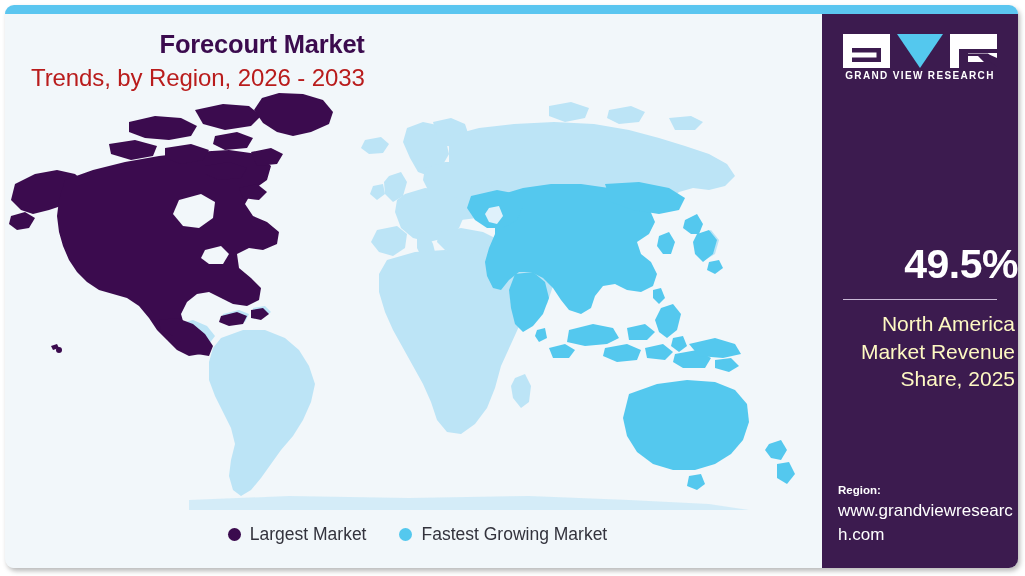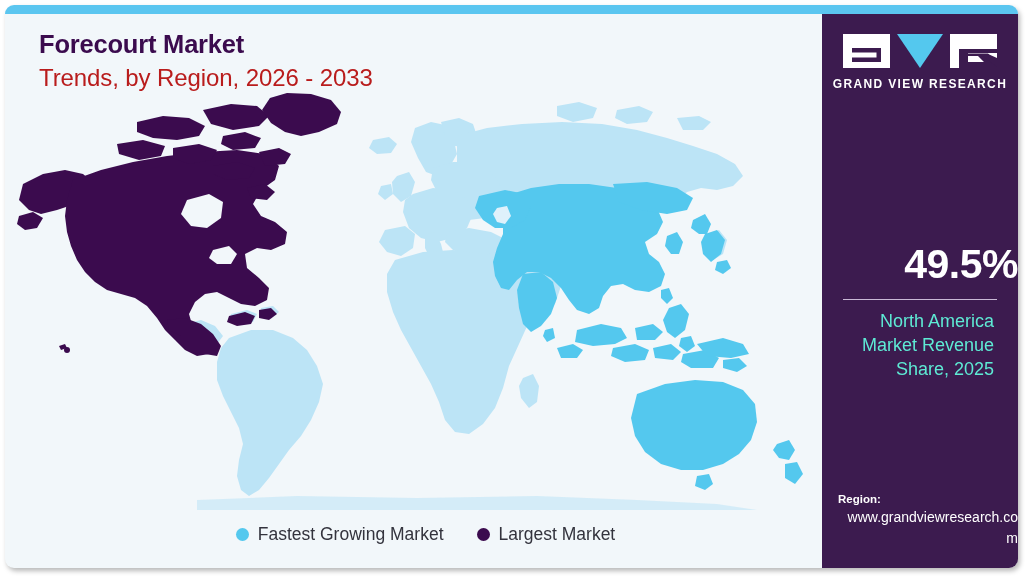--- a/index.html
+++ b/index.html
@@ -33,25 +33,26 @@
     left: 0;
     top: 0;
     width: 100%;
     height: 9px;
     background: #5BC6F0;
   }
 
   
   .map-panel {
     position: absolute;
-    left: 12px;
+    left: 4px;
     top: 9px;
     width: 817px;
     height: 554px;
     background: #F2F7FA;
+    text-align: right;
   }
 
   .titles {
     position: absolute;
     left: 22px;
     top: 16px;
   }
   .main-title {
     margin: 0;
     font-size: 25.5px;
@@ -130,22 +131,21 @@
   }
   .logo-marks {
     display: flex;
     justify-content: center;
     align-items: flex-start;
     gap: 7px;
     height: 36px;
   }
   .logo-marks svg { display: block; }
   .logo-wordmark {
-    margin-top: 7px;
-    font-size: 12px;
+    font-size: 10px;
     font-weight: bold;
     color: #FFFFFF;
     letter-spacing: 1.35px;
     white-space: nowrap;
   }
 
   
   .stat-block {
     position: absolute;
     left: 0;
@@ -160,46 +160,45 @@
     line-height: 1;
     letter-spacing: -0.5px;
   }
   .stat-divider {
     width: 154px;
     height: 1px;
     background: #C9B9D6;
     margin: 14px auto 10px auto;
   }
   .stat-desc {
-    font-size: 18px;
-    color: #5eead4;
+    font-size: 21px;
+    color: #fef9c3;
     line-height: 1.32;
-    padding: 0 24px;
+    padding: 0 3px;
   }
 
   
   .source-block {
     position: absolute;
     left: 16px;
     bottom: 20px;
     width: 180px;
     text-align: left;
   }
   .source-label {
     font-size: 11.5px;
     font-weight: bold;
     color: #FFFFFF;
     line-height: 1.45;
   }
   .source-url {
-    font-size: 14px;
+    font-size: 17px;
     color: #FFFFFF;
     line-height: 1.45;
     word-break: break-all;
-    text-align: right;
   }
 </style>
 </head>
 <body>
 
 <div id="infographic">
 
   <div class="accent-bar"></div>
 
   <div class="map-panel">
@@ -326,26 +325,26 @@
 
           <path d="M528 238 L536 236 L538 246 L530 250 L526 244 Z"></path>
 
           <path d="M596 92 L630 90 L660 96 L676 106 L670 118 L650 122 L624 118 L602 110 Z"></path>
         </g>
       </svg>
     </div>
 
     <div class="legend">
       <div class="legend-item">
+        <span class="legend-dot" style="background:#3B0B4E"></span>
+        <span class="legend-label">Largest Market</span>
+      </div>
+      <div class="legend-item">
         <span class="legend-dot" style="background:#54C8EE"></span>
         <span class="legend-label">Fastest Growing Market</span>
-      </div>
-      <div class="legend-item">
-        <span class="legend-dot" style="background:#3B0B4E"></span>
-        <span class="legend-label">Largest Market</span>
       </div>
     </div>
   </div>
 
   <div class="stats-panel">
 
     <div class="logo-block">
       <div class="logo-marks">
 
         <svg width="47" height="34" viewBox="0 0 47 34">

